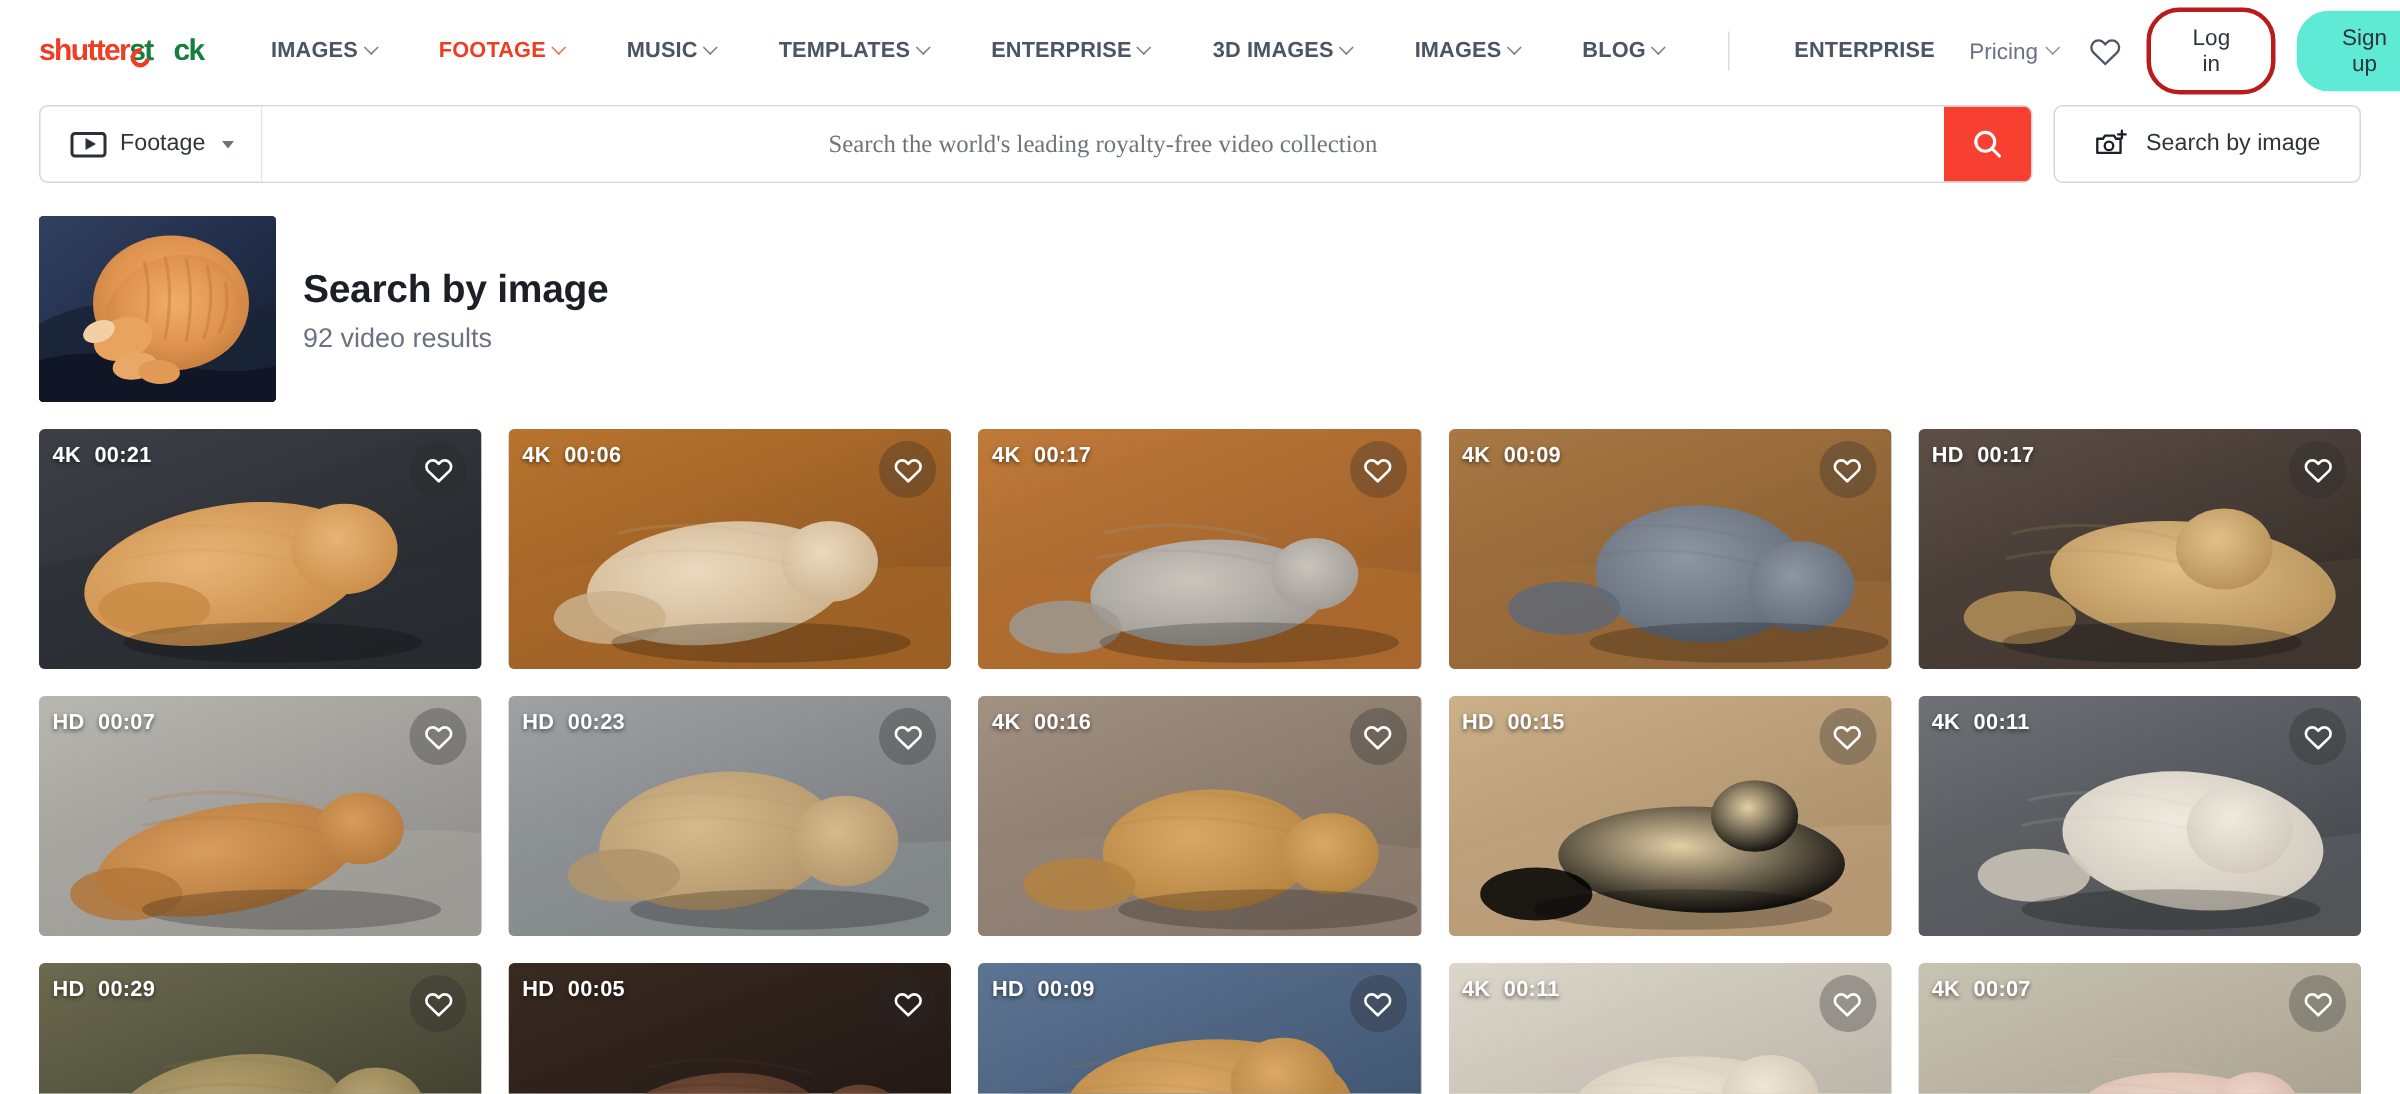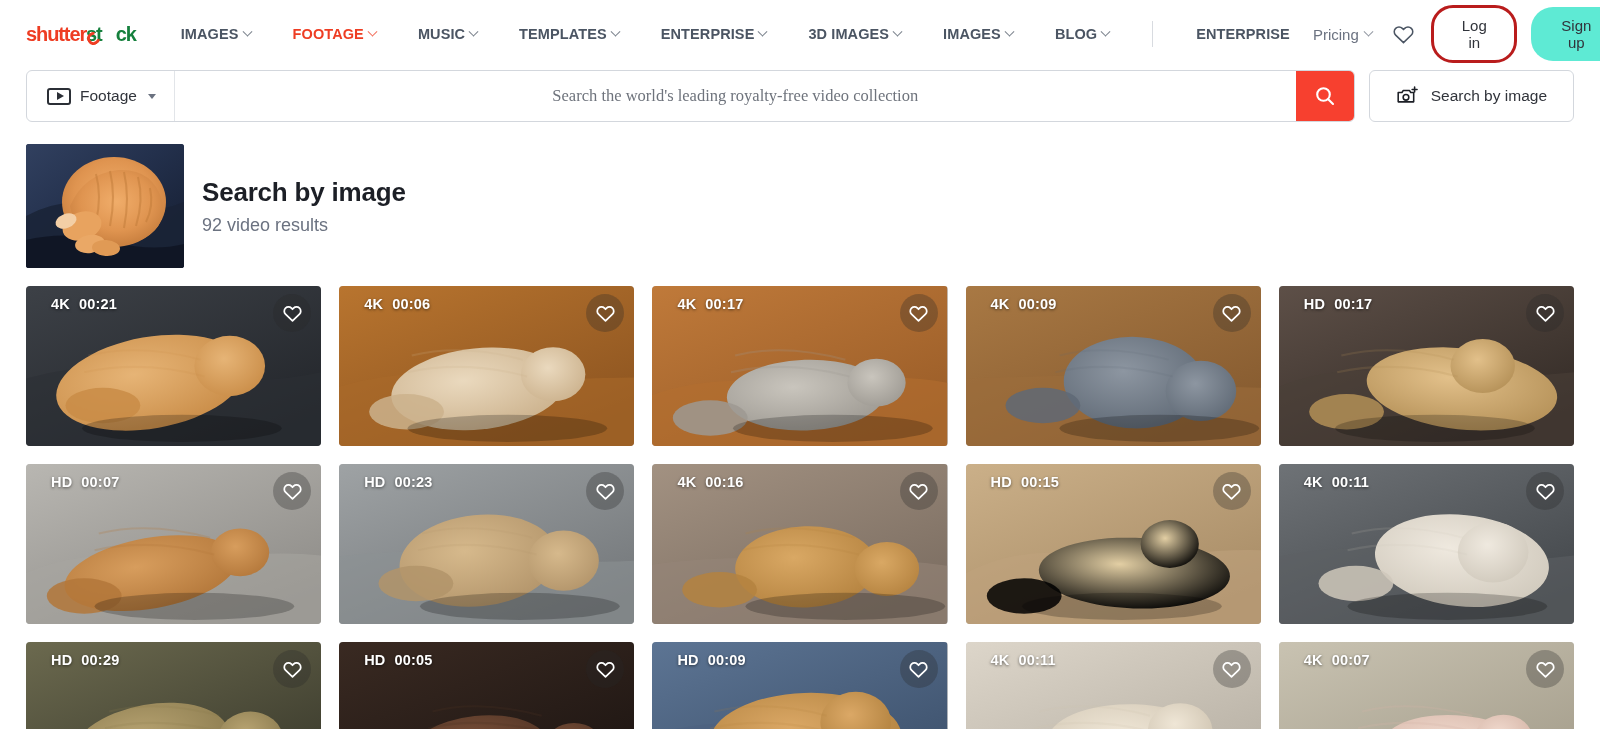--- a/index.html
+++ b/index.html
@@ -238,21 +238,21 @@
     position: relative;
     height: 160px;
     border-radius: 4px;
     overflow: hidden;
     cursor: pointer;
     background: #c9c9c9;
   }
   .card svg { display: block; width: 100%; height: 100%; }
   .badge {
     position: absolute;
-    top: 10px; left: 25px;
+    top: 10px; left: 9px;
     color: #fff;
     font-size: 14.5px;
     font-weight: 700;
     letter-spacing: .2px;
     text-shadow: 0 1px 3px rgba(0,0,0,.55);
     display: flex;
     gap: 9px;
     pointer-events: none;
   }
   .fav {

